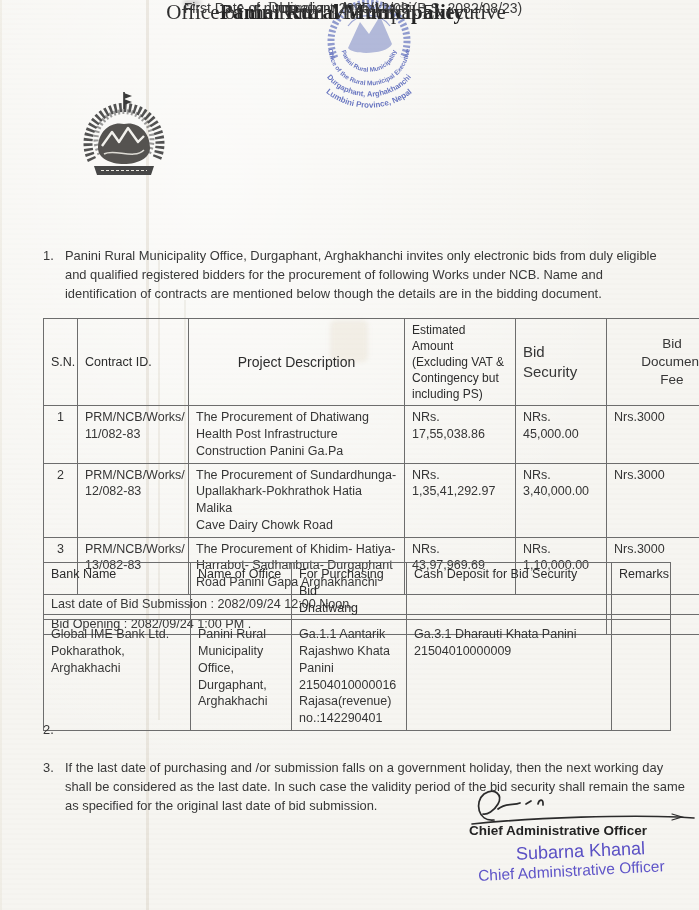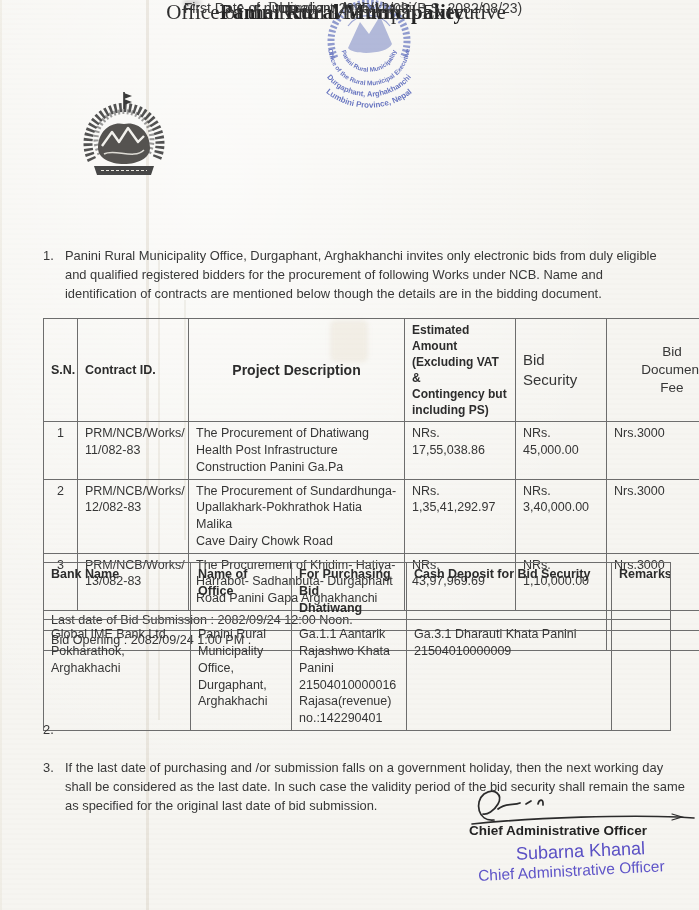--- a/index.html
+++ b/index.html
@@ -31,21 +31,21 @@
   .pub-date{left:0;top:229;width:706px;text-align:center;
     font:14px "Liberation Sans", sans-serif;color:#3a3a3a;}
   
   .item{position:absolute;display:flex;font:12.9px/1.47 "Liberation Sans", sans-serif;color:#383838;}
   .item .num{width:22px;flex:none;}
   
   table{border-collapse:collapse;table-layout:fixed;}
   td{border:1px solid #6d6d6d;vertical-align:top;padding:3px 7px;
      font:12.5px/1.34 "Liberation Sans", sans-serif;color:#363636;
      white-space:pre-line;overflow:hidden;}
-  td.hd{font-weight:bold;color:#2c2c2c;}
+  td.hd{font-weight:normal;color:#2c2c2c;}
   td.ctr{text-align:center;}
   td.mid{vertical-align:middle;}
   .bidsec-hd{font-size:15px;font-weight:400;margin-top:44px;}
   .fee-hd{font-size:13.5px;font-weight:400;padding-left:14px;}
   .est-hd{font-size:12px;}
   .span-row td{padding:1px 7px;font-size:12.6px;}
   
   .sig-title{left:452px;top:823px;width:212px;text-align:center;
     font:bold 13.5px "Liberation Sans", sans-serif;color:#232323;}
   .stamp-name{left:488px;top:841px;width:185px;text-align:center;

